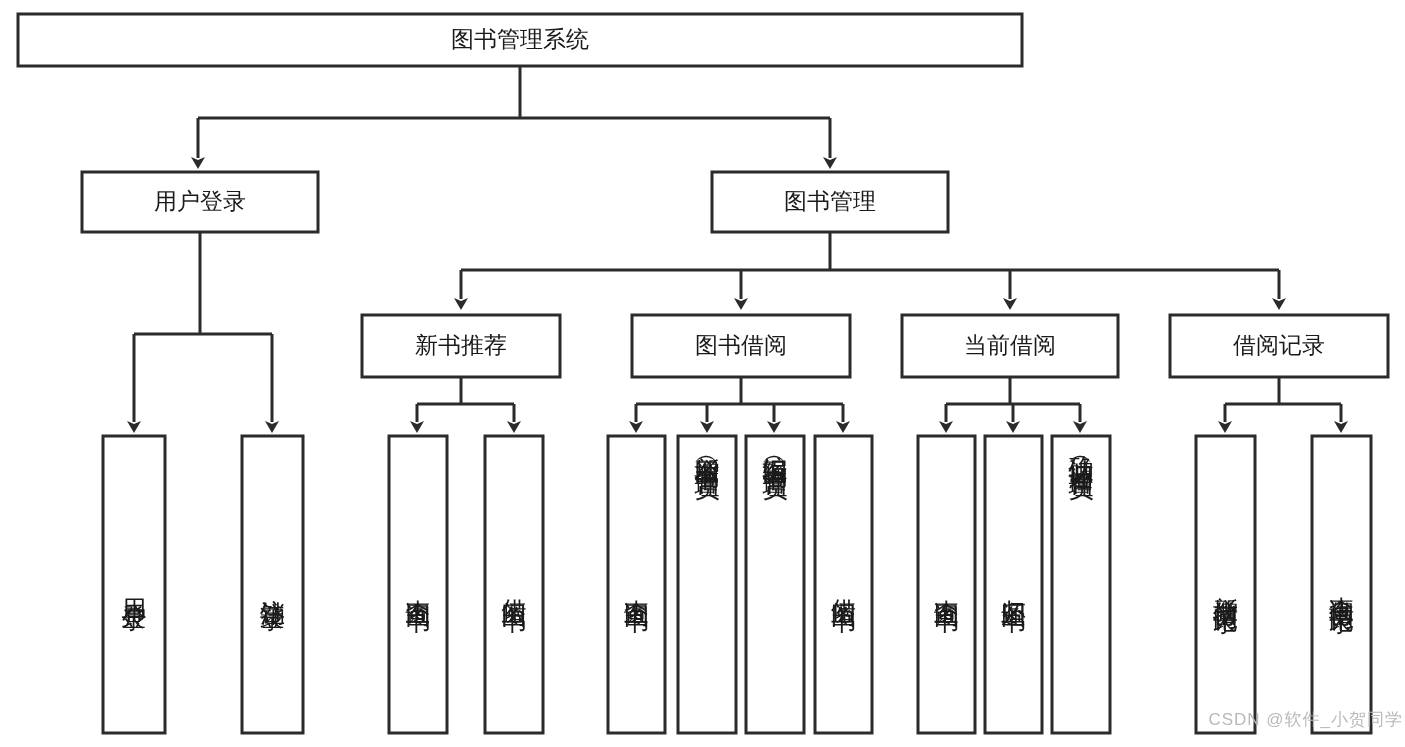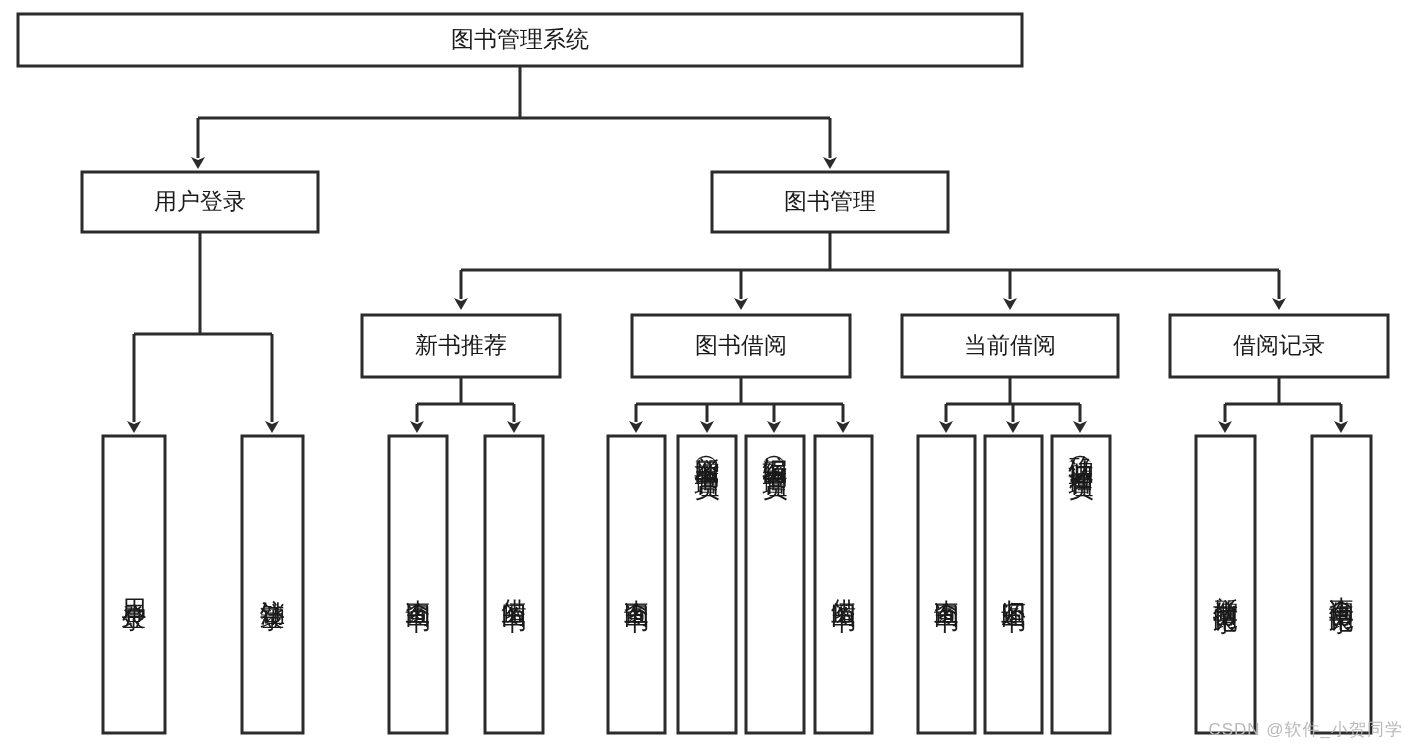--- a/index.html
+++ b/index.html
@@ -7,21 +7,21 @@
   #stage{position:relative;width:1405px;height:747px;background:#ffffff;overflow:hidden;padding-left:6px;}
   svg{position:absolute;left:0;top:0;}
   .box-rect{fill:#ffffff;stroke:#2b2b2b;stroke-width:3;}
   .conn{stroke:#2b2b2b;stroke-width:3;fill:none;}
   .arrow-head{fill:#2b2b2b;}
   .node-label{font-family:"Liberation Sans","DejaVu Sans",sans-serif;fill:#1a1a1a;font-size:23px;text-anchor:middle;dominant-baseline:middle;}
   .leaf-wrap{position:absolute;display:flex;align-items:center;justify-content:center;}
   .leaf-text{writing-mode:vertical-rl;text-orientation:upright;letter-spacing:3px;
              font-family:"Liberation Sans","DejaVu Sans",sans-serif;font-size:25px;color:#1a1a1a;
              white-space:nowrap;line-height:1;}
-  .watermark{position:absolute;right:8px;bottom:6px;color:#b9b9b9;font-size:17px;
+  .watermark{position:absolute;right:8px;bottom:16px;color:#b9b9b9;font-size:17px;
              font-family:"Liberation Sans","DejaVu Sans",sans-serif;letter-spacing:1px;}
 </style>
 </head>
 <body>
 
 <div id="stage">
 
   <svg width="1405" height="747">
     <defs>
       <marker id="arw" markerWidth="12" markerHeight="14" refX="1" refY="7" orient="auto" markerUnits="userSpaceOnUse">

